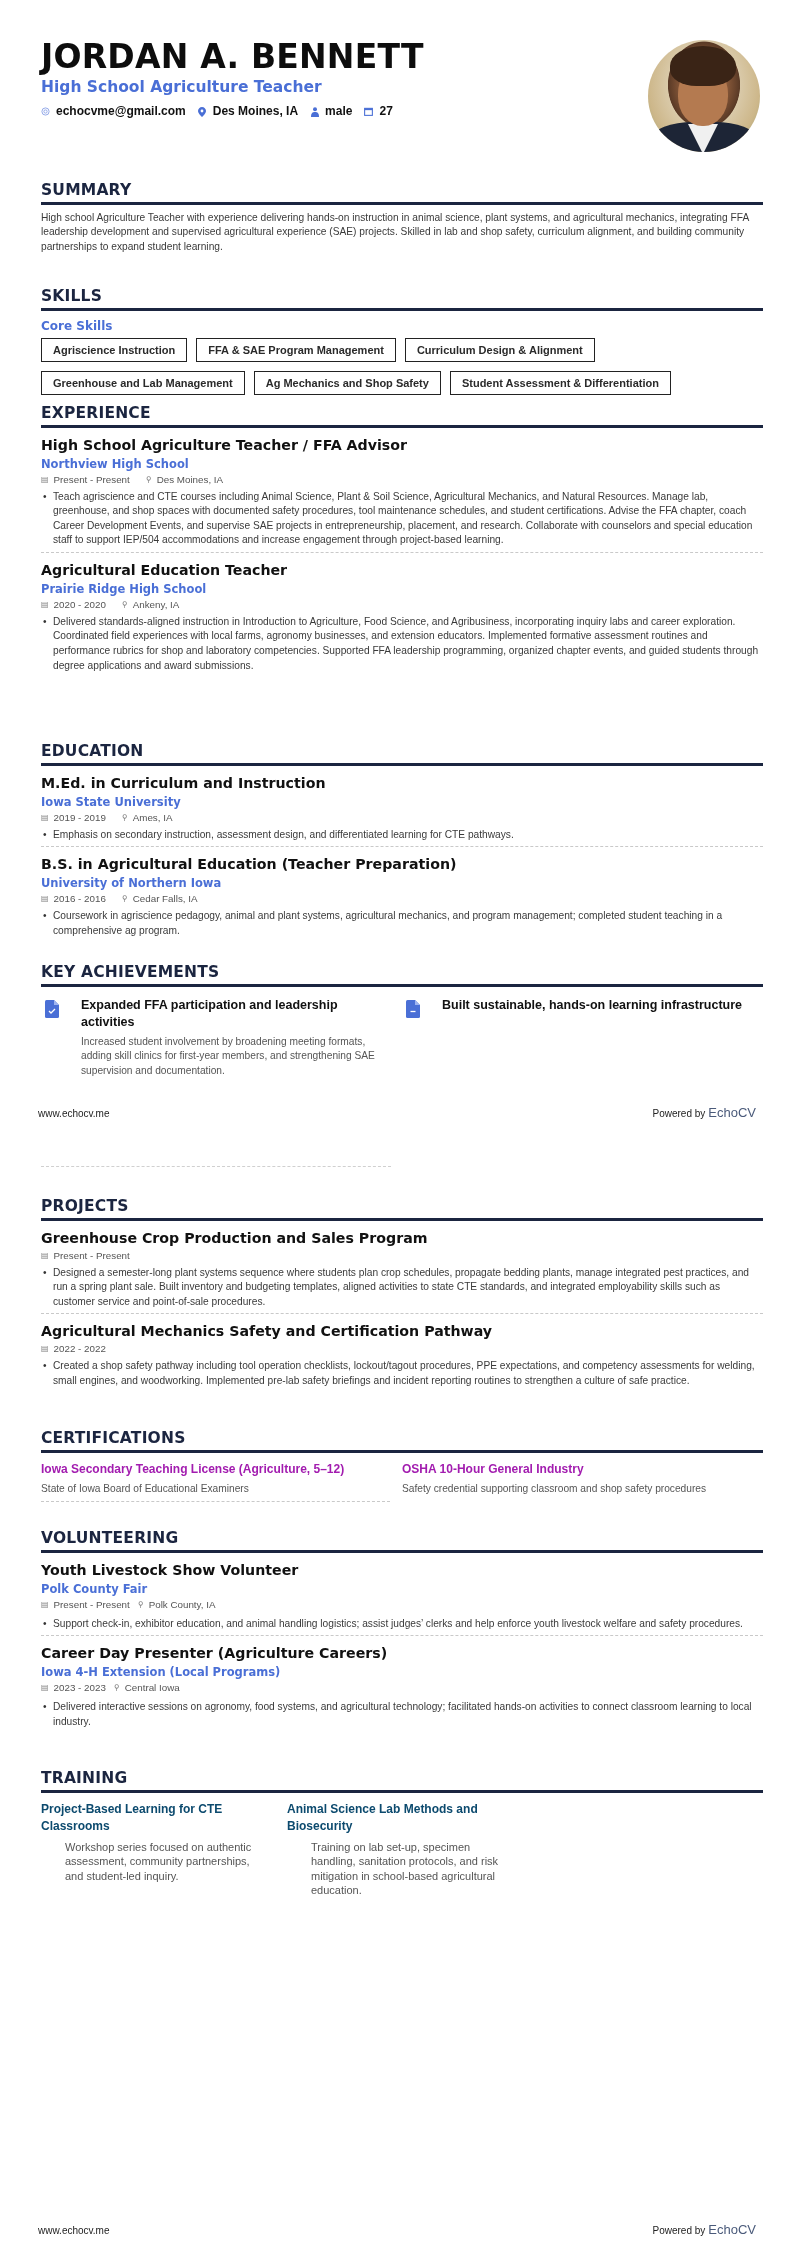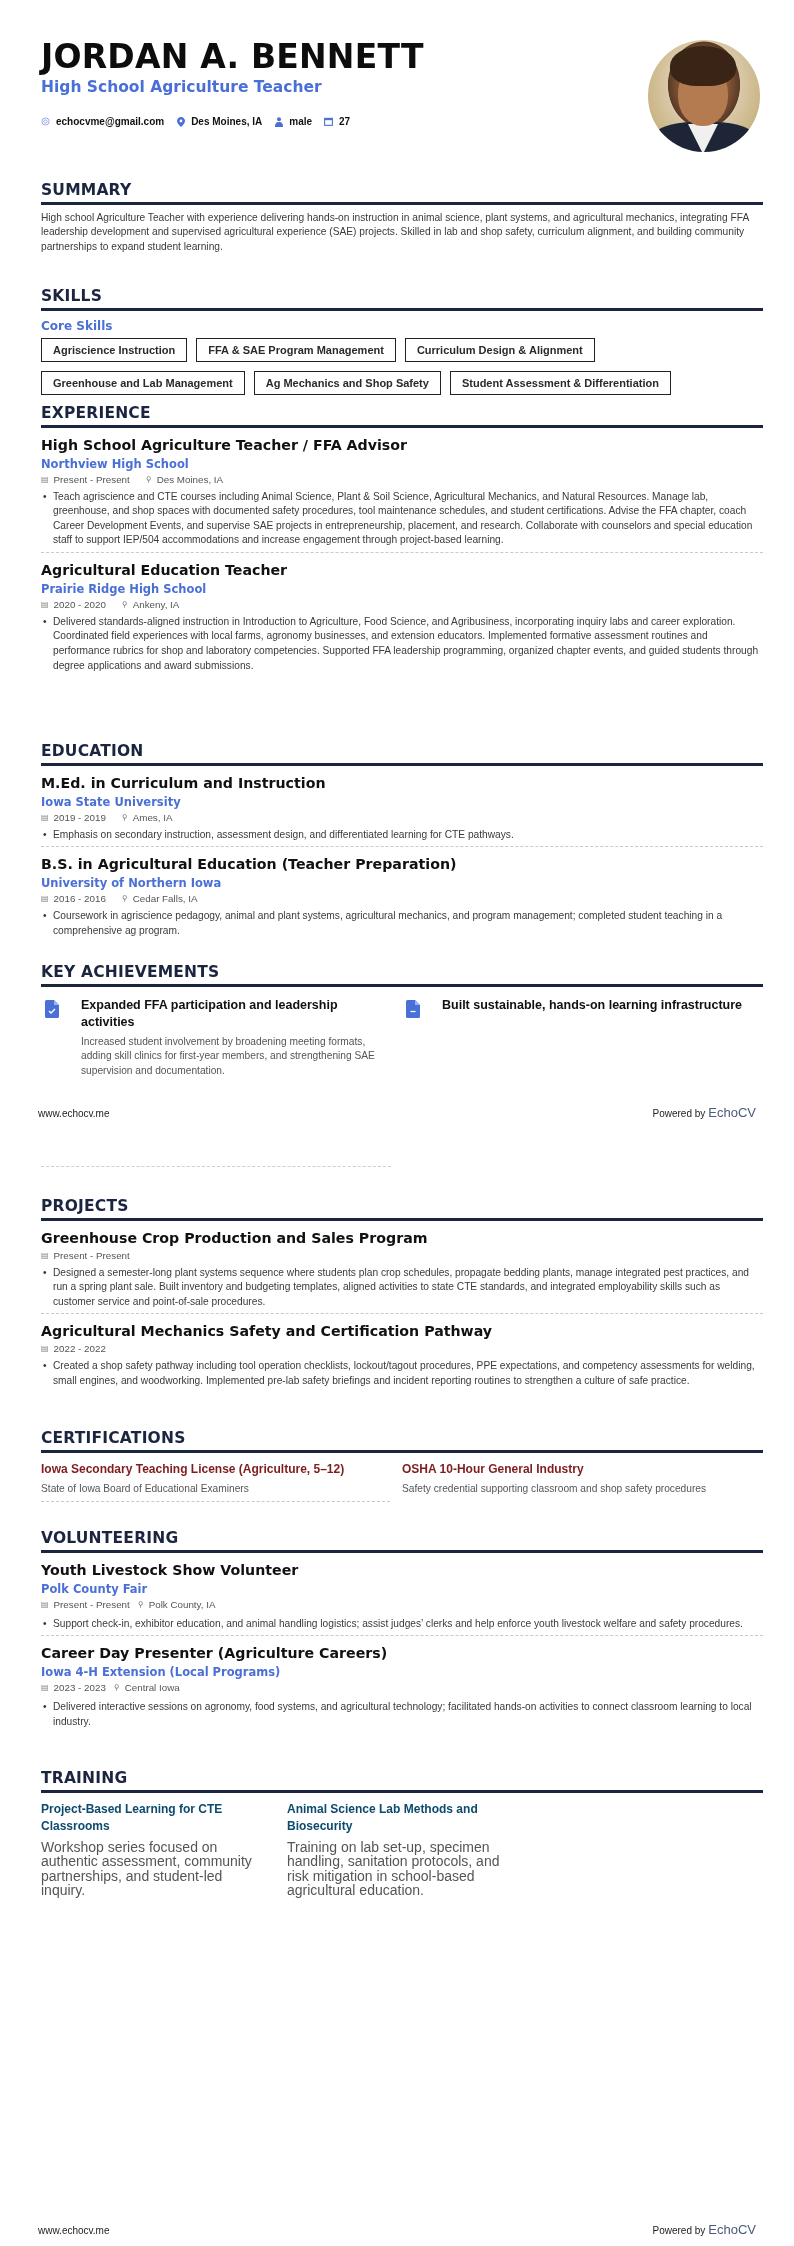--- a/index.html
+++ b/index.html
@@ -10,21 +10,21 @@
     color: #222;
   }
   .page { position: absolute; left: 0; width: 794px; }
   .page1 { top: 0; height: 1123px; }
   .page2 { top: 1123px; height: 1123px; }
   .content { position: absolute; left: 41px; right: 31px; }
 
   
   .name { font-family: "DejaVu Sans", sans-serif; font-weight: bold; font-size: 33px; letter-spacing: 0.2px; color: #0d0d0d; line-height: 38px; }
   .title { font-family: "DejaVu Sans", sans-serif; font-weight: bold; font-size: 15.5px; color: #4a6fd6; margin-top: 2px; }
-  .contact { display: flex; align-items: center; margin-top: 20px; font-size: 10px; font-weight: bold; color: #111; }
+  .contact { display: flex; align-items: center; margin-top: 8px; font-size: 12px; font-weight: bold; color: #111; }
   .contact .ci { display: flex; align-items: center; margin-right: 12px; }
   .contact .ic { display: inline-block; width: 9px; height: 9px; margin-right: 6px; color: #4a6fd6; font-size: 9px; line-height: 9px; text-align: center; }
   .avatar { position: absolute; left: 648px; top: 40px; width: 112px; height: 112px; border-radius: 50%; overflow: hidden;
     background: radial-gradient(ellipse at 50% 40%, #b27a52 0%, #8a5a3a 28%, #5a3a26 45%, #d9c9a8 46%, #cdb78a 70%, #8b9a6a 100%); }
   .avatar .hair { position: absolute; left: 22px; top: 6px; width: 66px; height: 40px; border-radius: 50% 50% 40% 40%; background: #3a2416; }
   .avatar .face { position: absolute; left: 30px; top: 24px; width: 50px; height: 62px; border-radius: 48%; background: #b47a50; }
   .avatar .jacket { position: absolute; left: 4px; top: 82px; width: 104px; height: 40px; border-radius: 40% 40% 0 0; background: #1d2536; }
   .avatar .shirt { position: absolute; left: 40px; top: 84px; width: 30px; height: 30px; background: #f0f0f0; clip-path: polygon(0 0, 100% 0, 50% 100%); }
 
   
@@ -51,28 +51,28 @@
   .ach { width: 50%; display: flex; padding-right: 20px; }
   .ach .aicon { width: 14px; height: 18px; margin: 3px 22px 0 4px; flex-shrink: 0; }
   .ach .at { font-weight: bold; font-size: 12.5px; color: #111; line-height: 17px; }
   .ach .ad { font-size: 10.2px; line-height: 14.6px; color: #555; margin-top: 4px; }
 
   .footer { position: absolute; left: 38px; right: 38px; display: flex; justify-content: space-between; align-items: baseline; font-size: 10px; color: #222; }
   .footer .brand { font-size: 13px; color: #4a5a7a; margin-left: 3px; }
 
   .cert-grid { display: flex; margin-top: 8px; }
   .cert { width: 50%; padding-right: 12px; }
-  .cert .ct { font-weight: bold; font-size: 12px; color: #7f1d1d; line-height: 17px; }
+  .cert .ct { font-weight: bold; font-size: 12px; color: #a21caf; line-height: 17px; }
   .cert .cd { font-size: 10.2px; color: #555; margin-top: 4px; padding-bottom: 5px; line-height: 14px; }
   .cert.dashed .cd { border-bottom: 1px dashed #c9c9c9; }
 
   .train-grid { display: flex; margin-top: 8px; }
   .train { width: 246px; padding-right: 22px; }
   .train .tt { font-weight: bold; font-size: 12px; color: #0c4a6e; line-height: 17px; }
-  .train .td { font-size: 14px; line-height: 14.6px; color: #555; margin-top: 5px; }
+  .train .td { font-size: 11px; line-height: 14.6px; color: #555; margin-top: 5px; margin-left: 24px; }
 </style>
 </head>
 <body>
 
 <div class="page page1">
 
   <div class="content" style="top:38px;">
     <div class="name">JORDAN A. BENNETT</div>
     <div class="title">High School Agriculture Teacher</div>
     <div class="contact">

